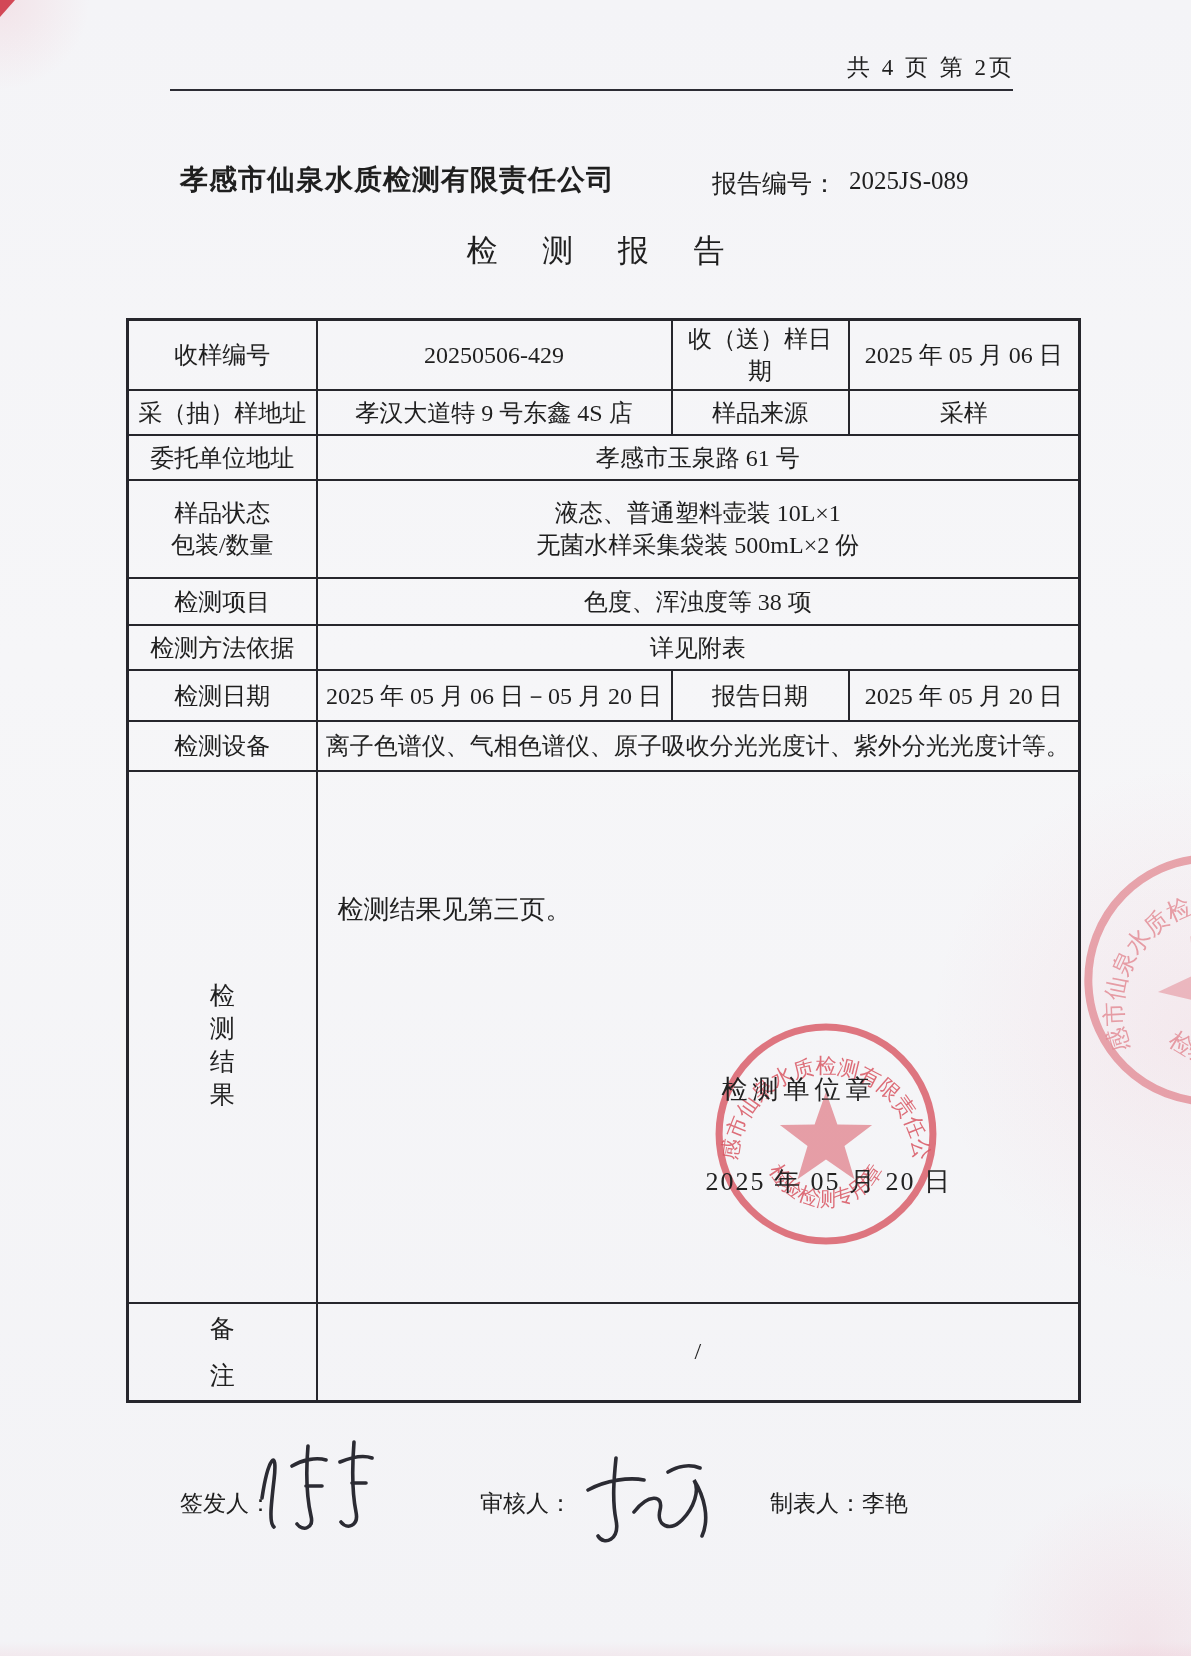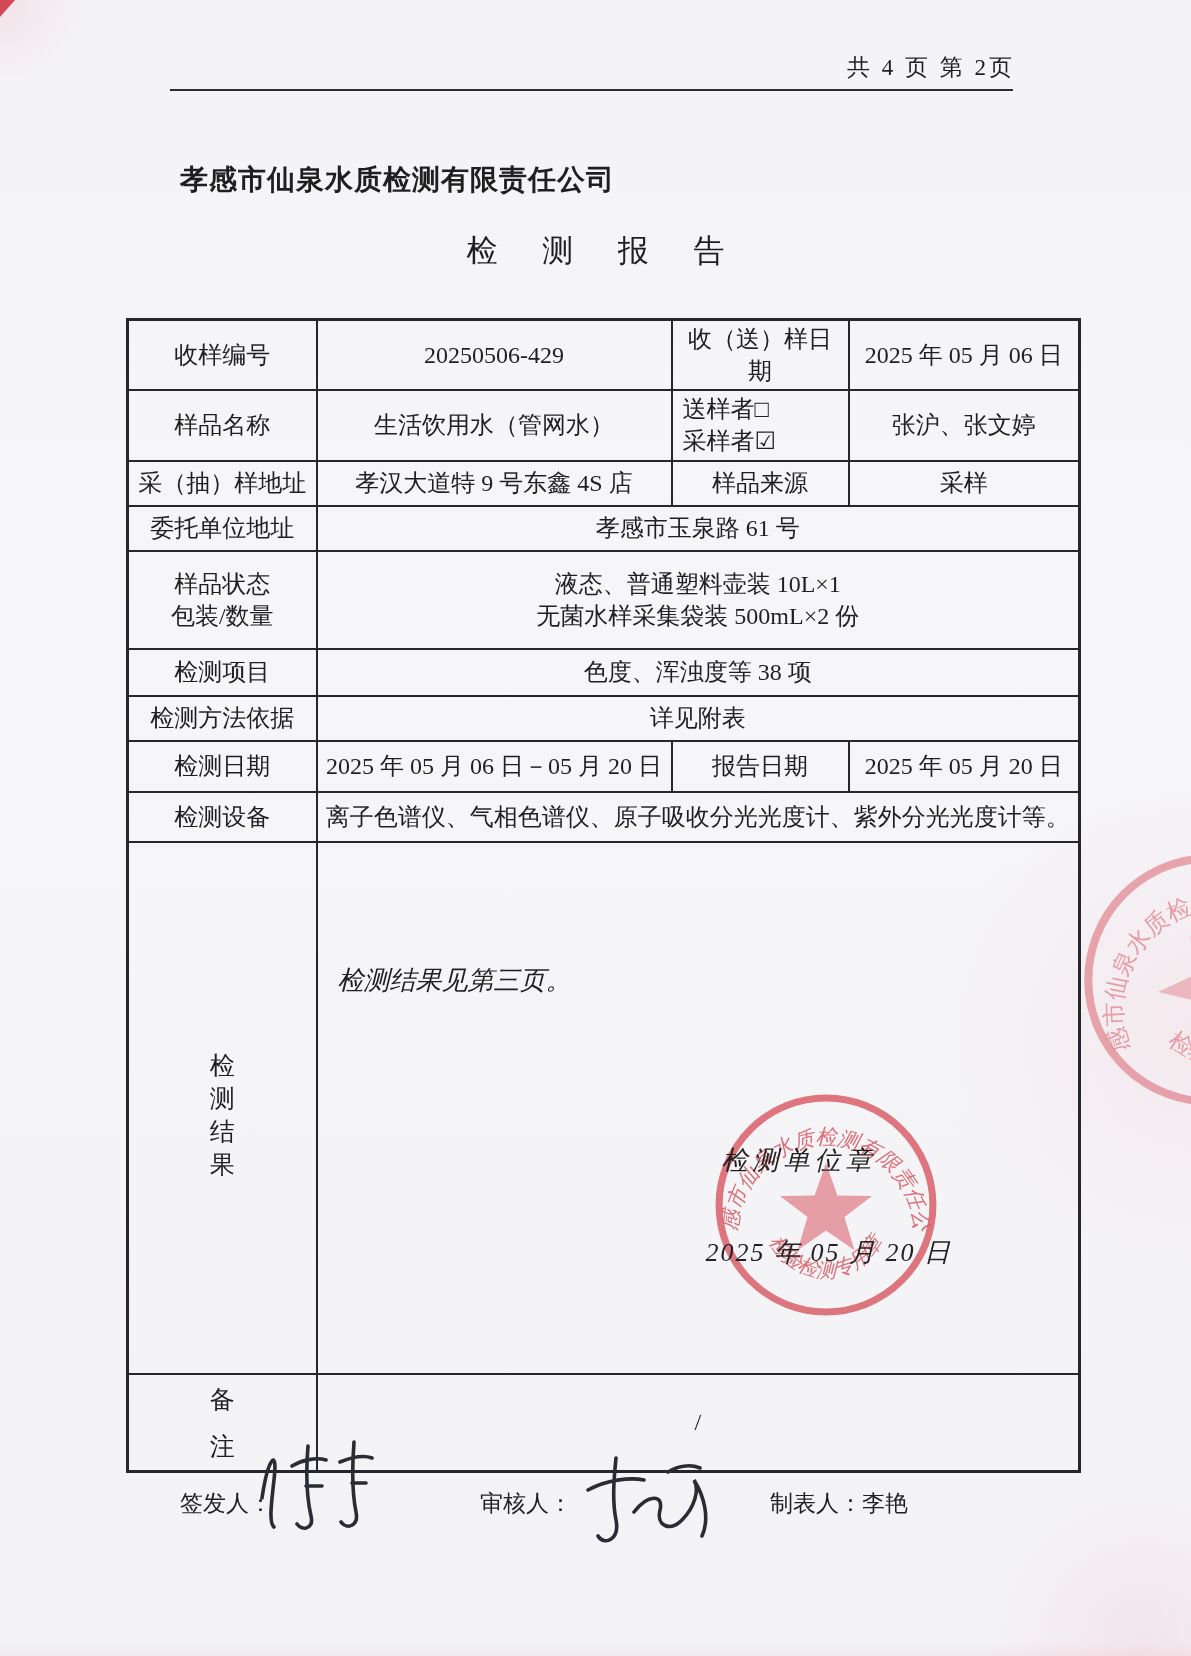--- a/index.html
+++ b/index.html
@@ -38,21 +38,21 @@
   tr.r5{height:98px;}  tr.r6{height:47px;}  tr.r7{height:45px;}  tr.r8{height:51px;}
   tr.r9{height:50px;}  tr.r10{height:532px;} tr.r11{height:98px;}
   td.left{text-align:left;padding-left:10px;}
   .two-line{display:flex;flex-direction:column;justify-content:space-evenly;height:100%;text-align:center;}
   .two-line.spread{padding:6px 0;}
   .checkline{text-align:left;padding-left:6px;line-height:1.35;}
   .vlabel{display:flex;flex-direction:column;align-items:center;justify-content:space-evenly;
     height:100%;padding:55px 0 40px 0;box-sizing:border-box;font-size:25px;}
   .vlabel-short{display:flex;flex-direction:column;align-items:center;justify-content:center;
     gap:14px;height:100%;font-size:25px;}
-  td.result-cell{position:relative;padding:0;font-style:italic;}
+  td.result-cell{position:relative;padding:0;}
   .result-note{position:absolute;left:20px;top:120px;font-size:26px;}
   .seal-caption{position:absolute;left:404px;top:300px;font-size:26px;letter-spacing:5px;color:#222;}
   .result-date{position:absolute;left:388px;top:392px;font-size:26px;letter-spacing:2px;color:#222;}
   .stamp{position:absolute;left:392px;top:246px;width:232px;height:232px;opacity:0.88;}
   .edge-stamp{position:absolute;left:1078px;top:848px;width:264px;height:264px;
     opacity:0.55;transform:rotate(-24deg);}
   .footer{position:absolute;top:1470px;left:0;width:100%;height:140px;font-size:23px;}
   .footer .lbl{position:absolute;top:18px;}
   .lbl.issuer{left:180px;}
   .lbl.auditor{left:480px;}
@@ -65,45 +65,40 @@
 <body>
 
 <div class="page">
 
   <div class="corner-tri"></div>
 
   <div class="page-indicator">共 4 页 第 2页</div>
   <div class="header-rule"></div>
 
   <div class="company-name">孝感市仙泉水质检测有限责任公司</div>
+  <div class="report-no">
+    <span>报告编号：</span>
+    <span>2025JS-089</span>
+  </div>
 
   <div class="report-title">检 测 报 告</div>
 
   <table class="report">
     <colgroup>
         <col class="c1">
         <col class="c2">
         <col class="c3">
         <col class="c4">
       </colgroup>
     <tbody>
         <tr class="r1">
       <td>收样编号</td>
       <td>20250506-429</td>
       <td>收（送）样日期</td>
       <td>2025 年 05 月 06 日</td>
-    </tr>
-    <tr class="r2">
-      <td>样品名称</td>
-      <td>生活饮用水（管网水）</td>
-      <td>
-        <div class="checkline">送样者□</div>
-        <div class="checkline">采样者☑</div>
-      </td>
-      <td>张沪、张文婷</td>
     </tr>
     <tr class="r3">
       <td>采（抽）样地址</td>
       <td>孝汉大道特 9 号东鑫 4S 店</td>
       <td>样品来源</td>
       <td>采样</td>
     </tr>
     <tr class="r4">
       <td>委托单位地址</td>
       <td colspan="3">孝感市玉泉路 61 号</td>

